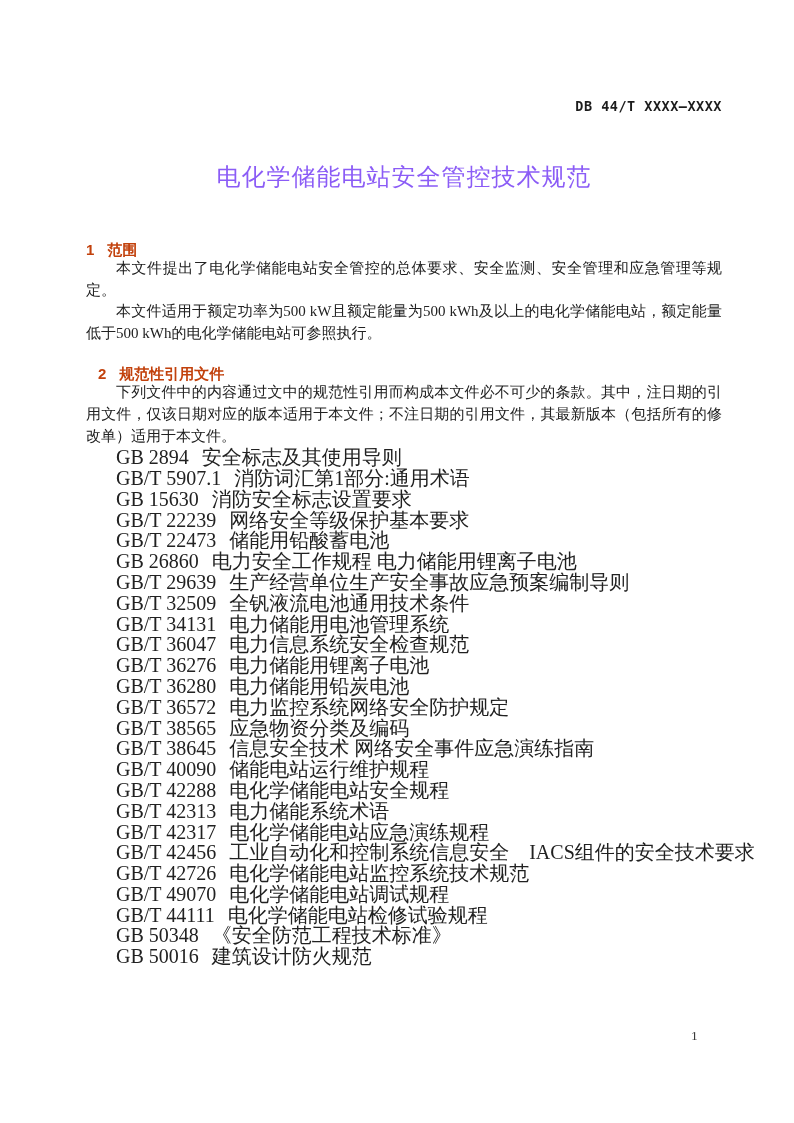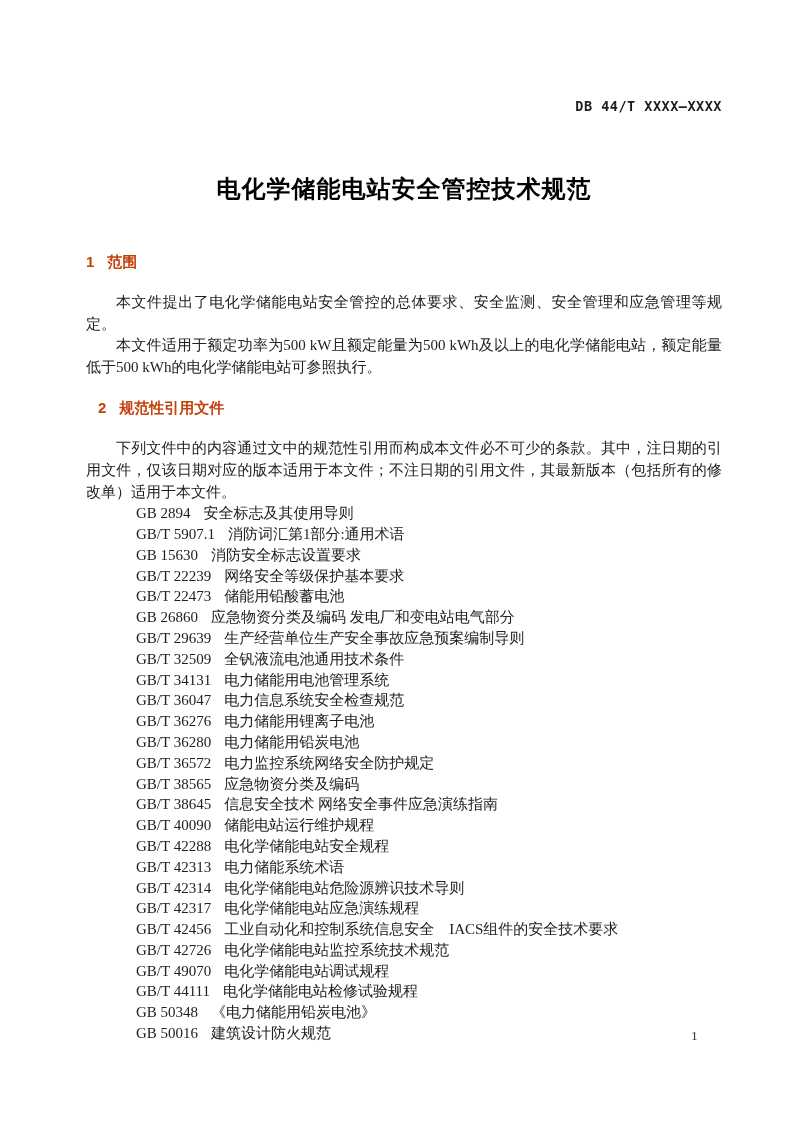--- a/index.html
+++ b/index.html
@@ -17,55 +17,54 @@
   .doc-number {
     text-align: right;
     font-family: "DejaVu Sans Mono", "Liberation Mono", monospace;
     font-weight: bold;
     font-size: 13.5px;
     line-height: 15px;
     letter-spacing: 0.5px;
     color: #1c1c1c;
   }
   .doc-title {
-    margin-top: 59px;
+    margin-top: 47px;
     text-align: center;
     font-family: "Liberation Sans", "DejaVu Sans", sans-serif;
-    font-weight: bold;
+    font-weight: normal;
     font-size: 24px;
     line-height: 32px;
     letter-spacing: 1px;
-    color: #000000;
+    color: #8b5cf6;
   }
   .section-heading {
     font-family: "Liberation Sans", "DejaVu Sans", sans-serif;
     font-weight: bold;
     font-size: 15px;
     line-height: 16px;
     color: #c2410c;
   }
   .section-heading .sec-num { margin-right: 13px; }
   .heading-1 { margin-top: 49px; }
   .heading-2 { margin-top: 22px; margin-left: 12px; }
-  .section-body { margin-top: 22px; }
+  .section-body { }
   .para {
     margin: 0;
     font-size: 15px;
     line-height: 21.6px;
     text-indent: 2em;
     text-align: justify;
     color: #212121;
   }
   .ref-list { margin-left: 30px; }
   .ref-item {
-    font-size: 15px;
+    font-size: 20px;
     line-height: 20.8px;
     white-space: nowrap;
     color: #212121;
-    margin-left: 20px;
   }
   .ref-code { margin-right: 13px; }
   .page-number {
     position: absolute;
     top: 1028px;
     left: 691px;
     font-size: 13.5px;
     line-height: 16px;
     color: #3a3a3a;
   }
@@ -113,21 +112,21 @@
 
       <div class="ref-item">
         <span class="ref-code">GB/T 22239</span><span class="ref-title">网络安全等级保护基本要求</span>
       </div>
 
       <div class="ref-item">
         <span class="ref-code">GB/T 22473</span><span class="ref-title">储能用铅酸蓄电池</span>
       </div>
 
       <div class="ref-item">
-        <span class="ref-code">GB 26860</span><span class="ref-title">应急物资分类及编码 发电厂和变电站电气部分</span>
+        <span class="ref-code">GB 26860</span><span class="ref-title">电力安全工作规程 电力储能用锂离子电池</span>
       </div>
 
       <div class="ref-item">
         <span class="ref-code">GB/T 29639</span><span class="ref-title">生产经营单位生产安全事故应急预案编制导则</span>
       </div>
 
       <div class="ref-item">
         <span class="ref-code">GB/T 32509</span><span class="ref-title">全钒液流电池通用技术条件</span>
       </div>
 
@@ -164,23 +163,20 @@
       </div>
 
       <div class="ref-item">
         <span class="ref-code">GB/T 42288</span><span class="ref-title">电化学储能电站安全规程</span>
       </div>
 
       <div class="ref-item">
         <span class="ref-code">GB/T 42313</span><span class="ref-title">电力储能系统术语</span>
       </div>
 
-      <div class="ref-item">
-        <span class="ref-code">GB/T 42314</span><span class="ref-title">电化学储能电站危险源辨识技术导则</span>
-      </div>
 
       <div class="ref-item">
         <span class="ref-code">GB/T 42317</span><span class="ref-title">电化学储能电站应急演练规程</span>
       </div>
 
       <div class="ref-item">
         <span class="ref-code">GB/T 42456</span><span class="ref-title">工业自动化和控制系统信息安全　IACS组件的安全技术要求</span>
       </div>
 
       <div class="ref-item">
@@ -189,21 +185,21 @@
 
       <div class="ref-item">
         <span class="ref-code">GB/T 49070</span><span class="ref-title">电化学储能电站调试规程</span>
       </div>
 
       <div class="ref-item">
         <span class="ref-code">GB/T 44111</span><span class="ref-title">电化学储能电站检修试验规程</span>
       </div>
 
       <div class="ref-item">
-        <span class="ref-code">GB 50348</span><span class="ref-title">《电力储能用铅炭电池》</span>
+        <span class="ref-code">GB 50348</span><span class="ref-title">《安全防范工程技术标准》</span>
       </div>
 
       <div class="ref-item">
         <span class="ref-code">GB 50016</span><span class="ref-title">建筑设计防火规范</span>
       </div>
     </div>
 
   <div class="page-number">1</div>
 
 </div>

